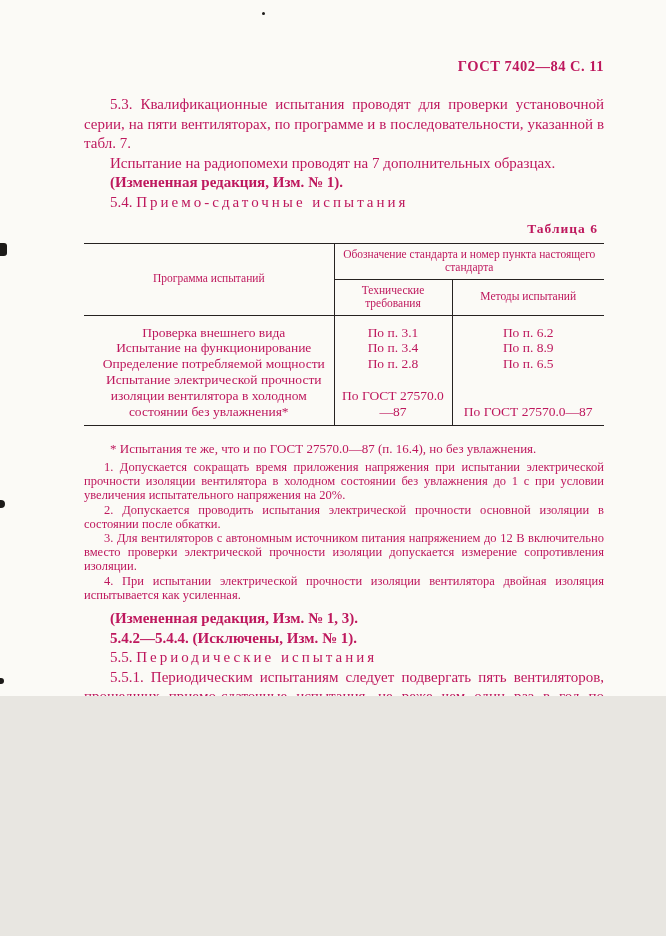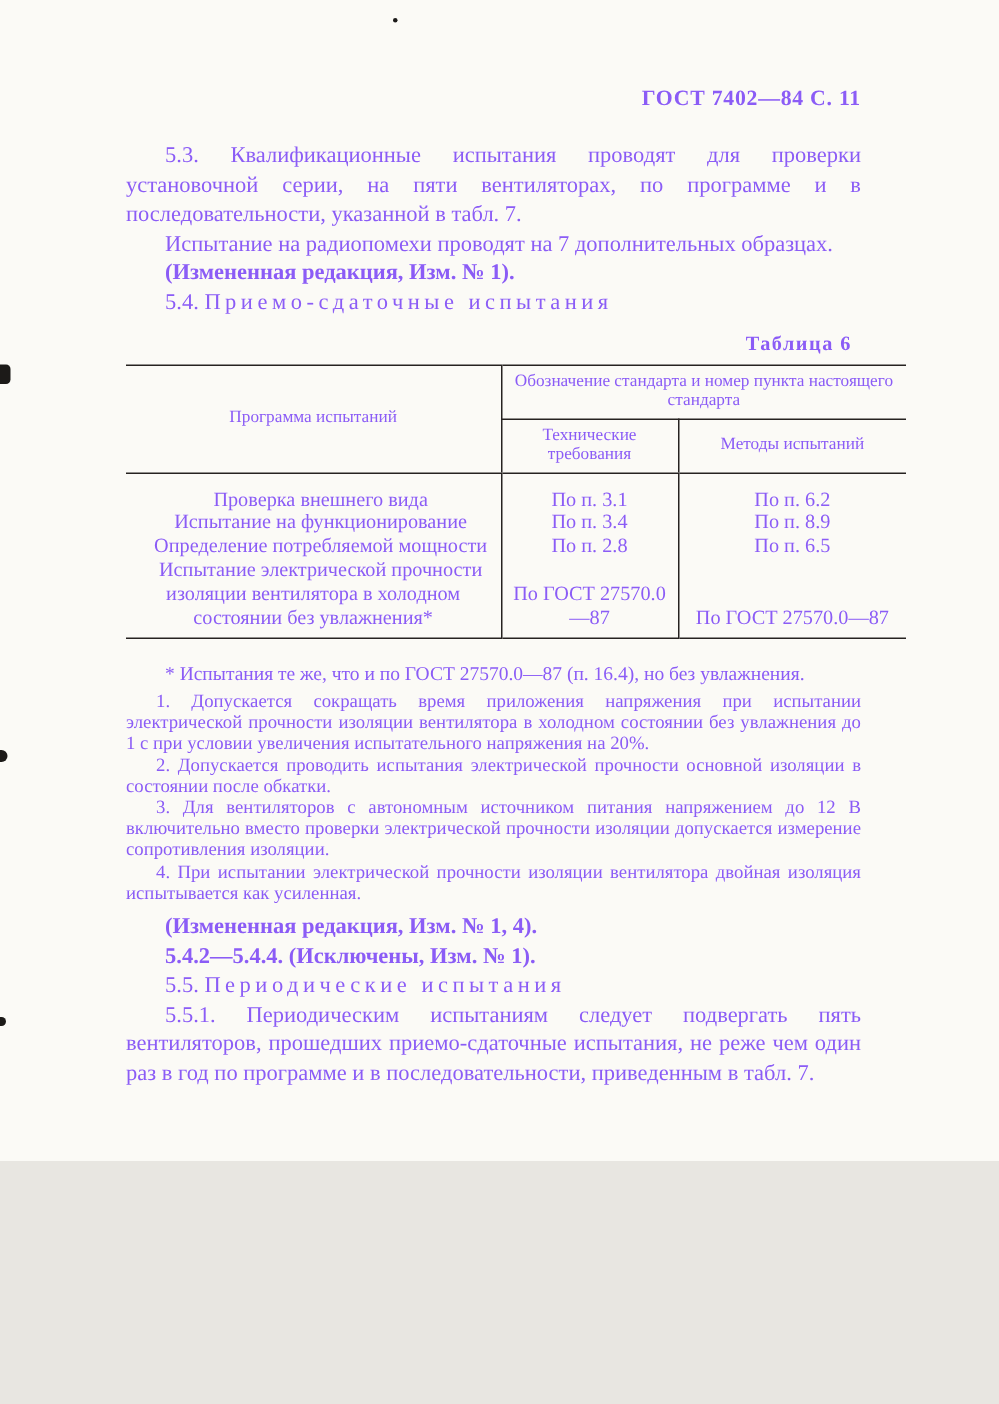--- a/index.html
+++ b/index.html
@@ -2,26 +2,26 @@
 <html><head>
 <meta charset="utf-8">
 <style>
   * { margin: 0; padding: 0; box-sizing: border-box; }
   html, body { background: #e8e6e1; }
   body { font-family: "Liberation Serif", "DejaVu Serif", serif; }
 
   .sheet {
     position: relative;
     width: 666px;
-    height: 774px;
+    height: 696px;
     margin: 0 auto;
     background: #fbfaf6;
-    color: #8b5cf6;
+    color: #be185d;
     overflow: hidden;
-    padding: 58px 92px 0 84px;
+    padding: 58px 62px 0 84px;
   }
 
   .page-header {
     text-align: right;
     font-weight: bold;
     font-size: 14.5px;
     letter-spacing: 0.5px;
     margin-bottom: 20px;
   }
 
@@ -181,21 +181,21 @@
   <p class="footnote">* Испытания те же, что и по ГОСТ 27570.0—87 (п. 16.4), но без увлажнения.</p>
 
   <div class="notes">
     <p class="note">1. Допускается сокращать время приложения напряжения при испытании электрической прочности изоляции вентилятора в холодном состоянии без увлажнения до 1 с при условии увеличения испытательного напряжения на 20%.</p>
     <p class="note">2. Допускается проводить испытания электрической прочности основной изоляции в состоянии после обкатки.</p>
     <p class="note">3. Для вентиляторов с автономным источником питания напряжением до 12 В включительно вместо проверки электрической прочности изоляции допускается измерение сопротивления изоляции.</p>
     <p class="note">4. При испытании электрической прочности изоляции вентилятора двойная изоляция испытывается как усиленная.</p>
   </div>
 
   <div class="body-text tail">
-    <p class="bold">(Измененная редакция, Изм. № 1, 4).</p>
+    <p class="bold">(Измененная редакция, Изм. № 1, 3).</p>
     <p class="bold">5.4.2—5.4.4. (Исключены, Изм. № 1).</p>
     <p><span>5.5.</span> <span class="spaced">Периодические испытания</span></p>
     <p>5.5.1. Периодическим испытаниям следует подвергать пять вентиляторов, прошедших приемо-сдаточные испытания, не реже чем один раз в год по программе и в последовательности, приведенным в табл. 7.</p>
   </div>
 
   <div class="artifact speck-top"></div>
   <div class="artifact blob-left-1"></div>
   <div class="artifact blob-left-2"></div>
   <div class="artifact blob-left-3"></div>
   <div class="artifact blob-left-4"></div>

